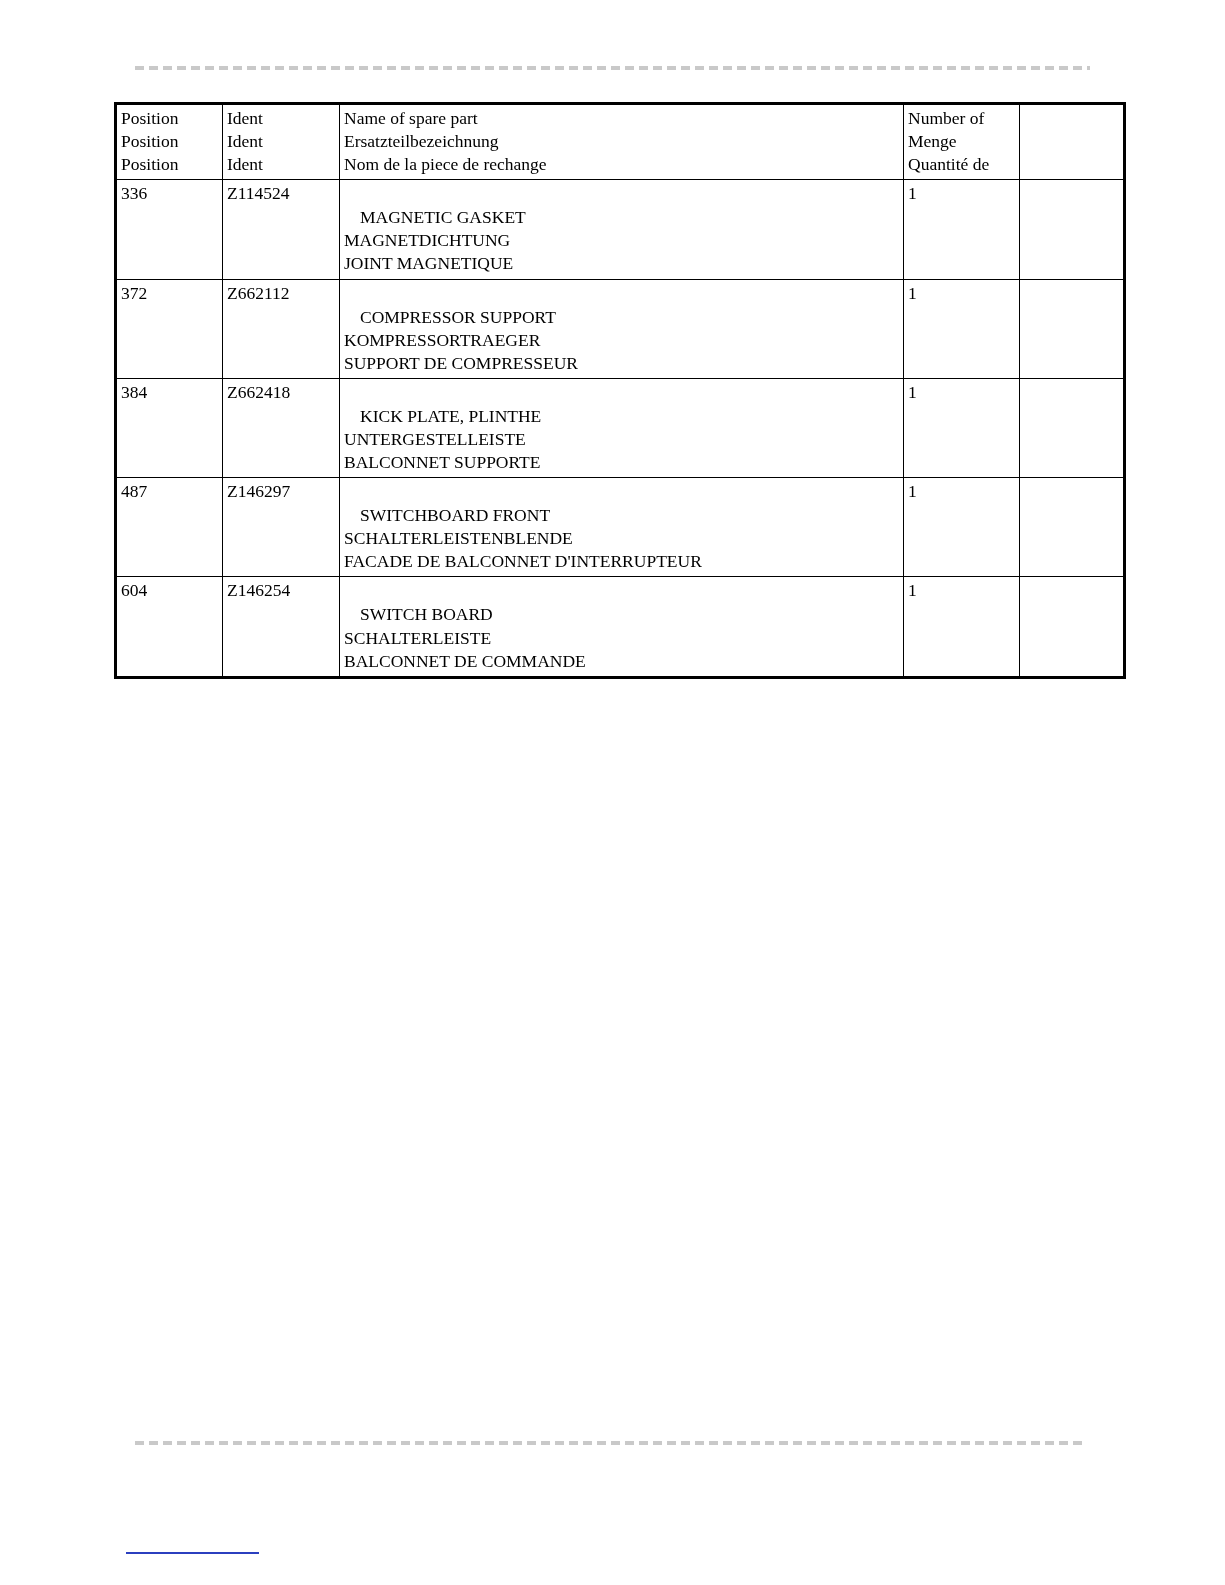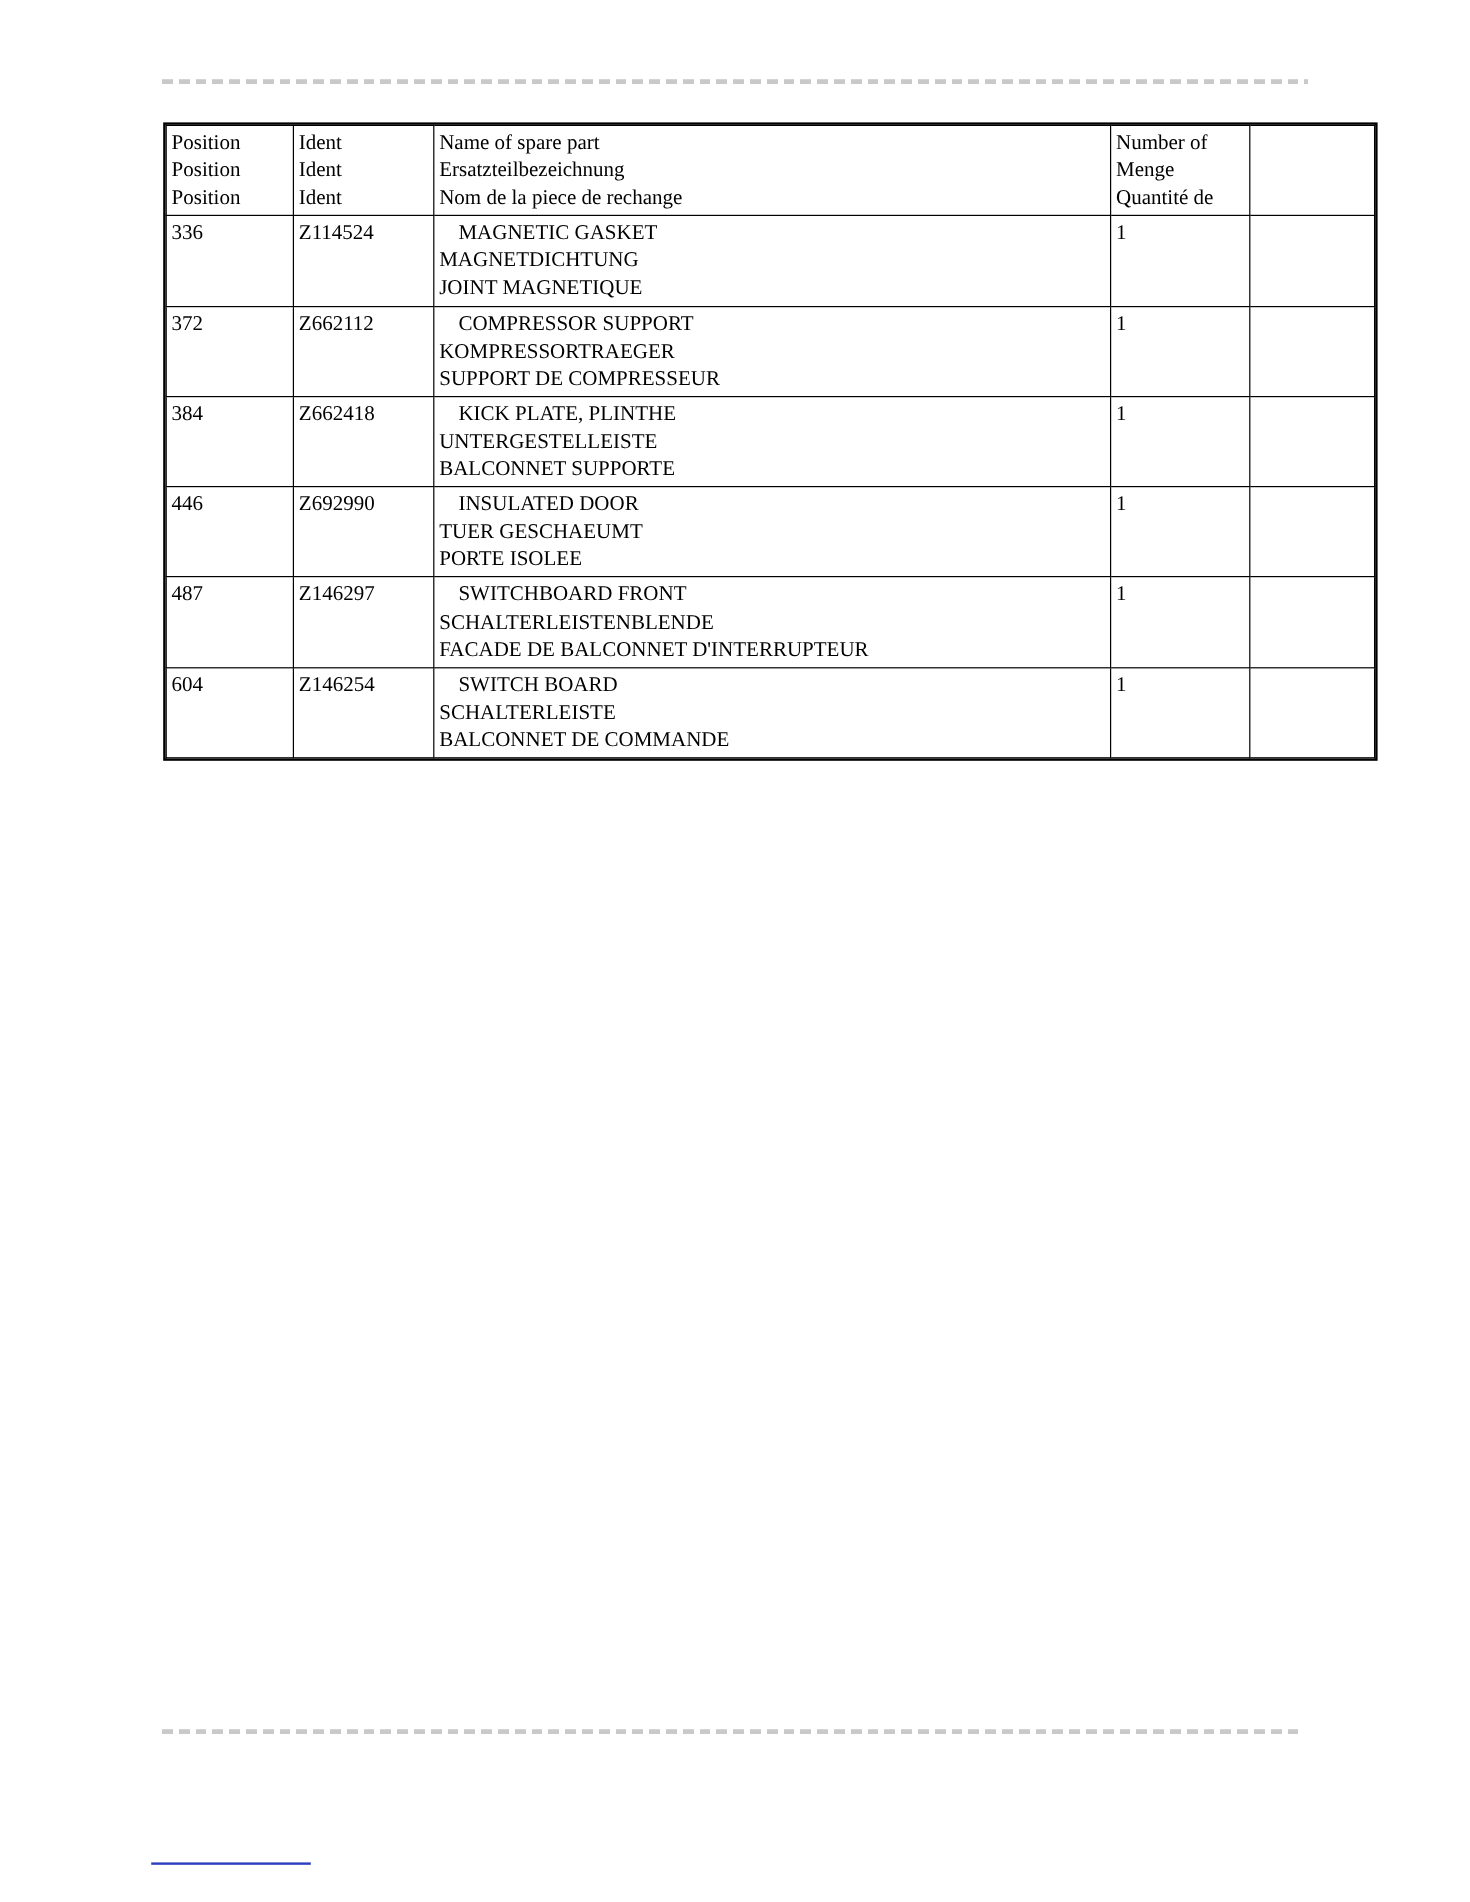--- a/index.html
+++ b/index.html
@@ -37,21 +37,21 @@
       #ffffff 9px,
       #ffffff 14px
     );
   }
   .rule.top { top: 66px; }
   .rule.bottom { top: 1441px; width: 950px; }
 
   
   .table-wrap {
     position: absolute;
-    left: 138px;
+    left: 116px;
     top: 104px;
     width: 1007px;
   }
   table.parts {
     border-collapse: collapse;
     width: 1007px;
     table-layout: fixed;
     background: #ffffff;
   }
   table.parts th,
@@ -72,21 +72,21 @@
   .col-ident { width: 117px; }
   .col-name  { width: 564px; }
   .col-qty   { width: 116px; }
   .col-blank { width: 104px; }
 
   thead th {
     font-size: 17.5px;
     line-height: 1.35;
   }
   .line { display: block; white-space: nowrap; }
-  .name-cell .line.first { padding-left: 16px; }
+  .name-cell .line.first { padding-left: 16px; margin-top: 24px; }
   .qty-cell { }
 
   .head-line { display: block; white-space: nowrap; }
 
   
   .link-stub {
     position: absolute;
     left: 126px;
     top: 1552px;
     width: 133px;
@@ -168,31 +168,20 @@
           <td class="name-cell">
             <span class="line first">KICK PLATE, PLINTHE</span>
             <span class="line">UNTERGESTELLEISTE</span>
             <span class="line">BALCONNET SUPPORTE</span>
           </td>
           <td class="qty-cell">1</td>
           <td></td>
         </tr>
 
 
-        <tr>
-          <td>446</td>
-          <td>Z692990</td>
-          <td class="name-cell">
-            <span class="line first">INSULATED DOOR</span>
-            <span class="line">TUER GESCHAEUMT</span>
-            <span class="line">PORTE ISOLEE</span>
-          </td>
-          <td class="qty-cell">1</td>
-          <td></td>
-        </tr>
 
 
 
         <tr>
           <td>487</td>
           <td>Z146297</td>
           <td class="name-cell">
             <span class="line first">SWITCHBOARD FRONT</span>
             <span class="line">SCHALTERLEISTENBLENDE</span>
             <span class="line">FACADE DE BALCONNET D'INTERRUPTEUR</span>

